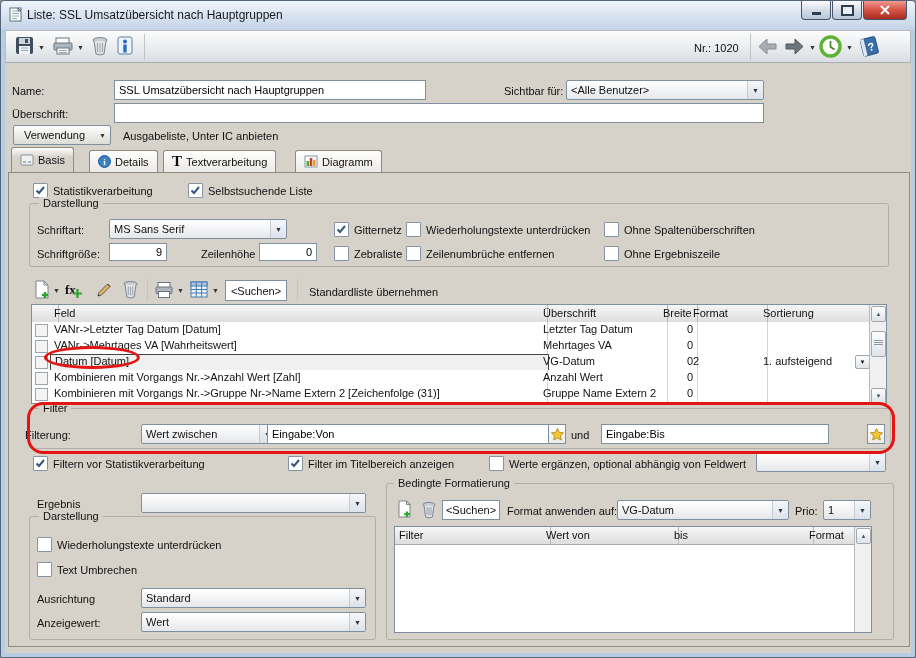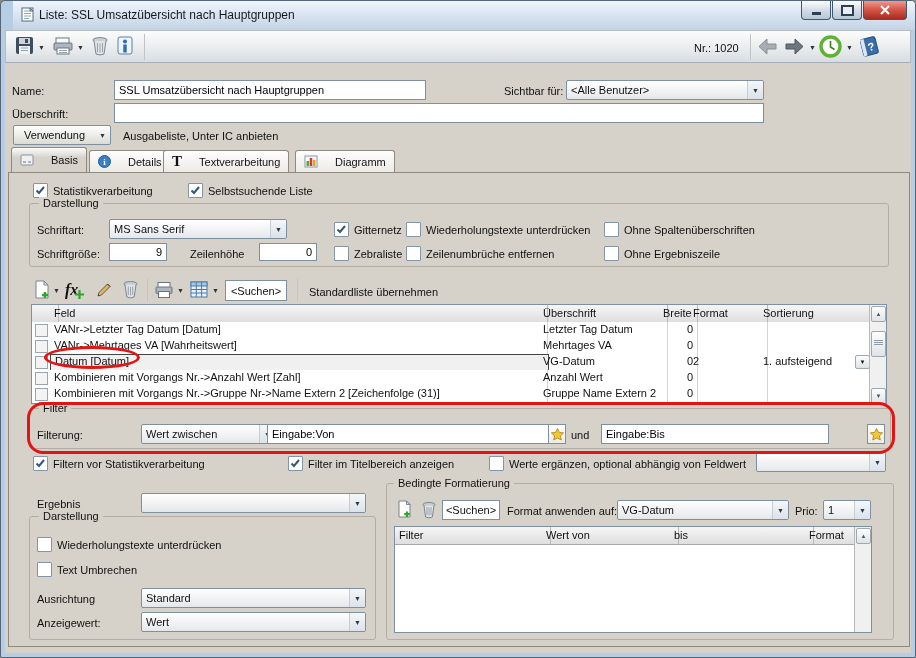--- a/index.html
+++ b/index.html
@@ -1,19 +1,19 @@
 <!DOCTYPE html>
 <html><head>
 <meta charset="utf-8">
 <style>
   html,body{margin:0;padding:0;background:#888;font-family:"Liberation Sans",sans-serif;font-size:11px;color:#111;}
   .win{position:relative;width:916px;height:658px;background:#b7cde3;border:1px solid #54657a;border-radius:5px 5px 2px 2px;overflow:hidden;box-sizing:border-box;}
   .abs{position:absolute;box-sizing:border-box;}
   
-  .titlebar{left:12px;top:0;right:0;height:29px;background:linear-gradient(#f0f5fb,#d7e2f0 55%,#c3d3e6);}
+  .titlebar{left:0;top:0;right:0;height:29px;background:linear-gradient(#f0f5fb,#d7e2f0 55%,#c3d3e6);}
   .title-text{left:26px;top:7px;font-size:12px;color:#15191e;white-space:nowrap;}
   .winbtns{top:0;right:8px;display:flex;gap:1px;}
   .wbtn{height:18px;border:1px solid #44566b;border-top:none;border-radius:0 0 4px 4px;display:flex;align-items:center;justify-content:center;position:relative;}
   .wbtn.mm{width:28px;background:linear-gradient(#fdfdfd,#d4dde7 50%,#b7c6d6);color:#2b3b4d;}
   .wbtn.cl{width:42px;background:linear-gradient(#f09a90,#d8584c 45%,#a92a1e);}
   .glyph-min{width:9px;height:3px;background:#2e3f52;margin-top:7px;}
   .glyph-max{width:9px;height:7px;border:2px solid #2e3f52;background:#e8eef5;}
   
   .toolbar{left:4px;top:29px;right:4px;height:33px;background:linear-gradient(#fcfcfc,#e6e9ec 65%,#d9dde1);border:1px solid #b6bcc3;border-bottom:1px solid #a9afb6;}
   .tsep{width:1px;background:#bfc4c9;top:3px;height:26px;}
@@ -26,21 +26,21 @@
   .combo{background:linear-gradient(#fff,#f0f1f3 60%,#e4e7ea);border:1px solid #7e8fa0;border-radius:2px;display:flex;align-items:center;overflow:hidden;}
   .combo .cval{flex:1;padding:0 4px;white-space:nowrap;overflow:hidden;}
   .combo .carr{width:15px;text-align:center;font-size:7px;color:#2d3a46;border-left:1px solid #c4ccd4;align-self:stretch;display:flex;align-items:center;justify-content:center;background:linear-gradient(#f4f7fa,#dbe2e9);}
   .cb{width:13px;height:13px;background:#fff;border:1px solid #8595a5;border-radius:1px;position:relative;flex:none;}
   .cbrow{display:flex;align-items:center;gap:5px;white-space:nowrap;}
   .tick{position:absolute;left:1px;top:1px;}
   .group{border:1px solid #b3aea4;border-radius:3px;}
   .legend{background:#d6d2ca;padding:0 4px;white-space:nowrap;}
   .btn{background:#fff;border:1px solid #7e8fa0;display:flex;align-items:center;justify-content:center;white-space:nowrap;}
   
-  .tab{top:149px;height:22px;background:linear-gradient(#fefefe,#eceae5);border:1px solid #8f8a81;border-bottom:none;border-radius:3px 3px 0 0;display:flex;align-items:center;gap:17px;padding:0 8px;}
+  .tab{top:149px;height:22px;background:linear-gradient(#fefefe,#eceae5);border:1px solid #8f8a81;border-bottom:none;border-radius:3px 3px 0 0;display:flex;align-items:center;gap:4px;padding:0 8px;}
   .tab.active{top:146px;height:25px;background:#d6d2ca;z-index:5;background:linear-gradient(#fdfdfd,#d6d2ca 40%);}
   .panel{left:7px;top:171px;width:902px;height:475px;border:1px solid #8f8a81;background:#d6d2ca;}
   
   .dtable{background:#fff;border:1px solid #7e8fa0;overflow:hidden;}
   .thead{background:linear-gradient(#f6f6f6,#dedede);border-bottom:1px solid #a9a9a9;text-decoration:underline;}
   .hcell{position:absolute;top:0;height:17px;line-height:17px;padding:0 4px;border-right:1px solid #b9b9b9;overflow:hidden;white-space:nowrap;}
   .trow{position:absolute;left:0;height:16px;background:#fff;}
   .tcell{position:absolute;top:0;height:16px;line-height:15px;padding:0 4px;border-right:1px solid #d4d4d4;border-bottom:1px solid #e2e2e2;overflow:hidden;white-space:nowrap;}
   .rowcb{position:absolute;left:3px;top:2px;width:11px;height:11px;background:#f4f4f4;border:1px solid #9aa5b0;}
   .vscroll{position:absolute;top:0;right:0;width:16px;background:#f0f0f0;border-left:1px solid #b9b9b9;}
@@ -232,21 +232,21 @@
   <div class="abs cbrow" style="left:405px;top:221px">
     <span class="cb"></span>
     <span>Wiederholungstexte unterdrücken</span>
   </div>
   <div class="abs cbrow" style="left:603px;top:221px">
     <span class="cb"></span>
     <span>Ohne Spaltenüberschriften</span>
   </div>
   <span class="abs lbl" style="left:36px;top:247px">Schriftgröße:</span>
   <input class="abs tfield num" style="left: 108px; top: 242px; width: 58px; height: 18px; font: inherit; text-align: right;" value="9">
-  <span class="abs lbl" style="left:189px;top:247px">Zeilenhöhe</span>
+  <span class="abs lbl" style="left:200px;top:247px">Zeilenhöhe</span>
   <input class="abs tfield num" style="left: 258px; top: 242px; width: 58px; height: 18px; font: inherit; text-align: right;" value="0">
   <div class="abs cbrow" style="left:333px;top:245px">
     <span class="cb"></span>
     <span>Zebraliste</span>
   </div>
   <div class="abs cbrow" style="left:405px;top:245px">
     <span class="cb"></span>
     <span>Zeilenumbrüche entfernen</span>
   </div>
   <div class="abs cbrow" style="left:603px;top:245px">
@@ -256,21 +256,21 @@
 
   <div class="abs tbtn" style="left:32px;top:279px">
     <svg width="18" height="20">
         <path d="M3 1 h8 l4 4 v13 h-12 z" fill="#fff" stroke="#7c858d"></path>
         <path d="M11 1 l4 4 h-4 z" fill="#dce4ec" stroke="#7c858d"></path>
         <path d="M12 12v6M9 15h6" stroke="#2ea52e" stroke-width="2.4"></path>
       </svg>
   </div>
   <span class="abs caret" style="left:52px;top:286px">▼</span>
   <div class="abs tbtn" style="left:64px;top:280px">
-    <span style="font-family:'Liberation Serif',serif;font-style:italic;font-weight:bold;font-size:16px">fx</span>
+    <span style="font-family:'Liberation Serif',serif;font-weight:bold;font-size:13px">fx</span>
     <svg width="9" height="9" style="margin-left:-3px;margin-top:8px">
         <path d="M4.5 0v9M0 4.5h9" stroke="#2ea52e" stroke-width="2.2"></path>
       </svg>
   </div>
   <div class="abs tbtn" style="left:94px;top:280px">
     <svg width="18" height="18">
         <path d="M3 15 L4 11.5 L12.5 3 L15 5.5 L6.5 14 Z" fill="#e0b55e" stroke="#5a5a5a"></path>
         <path d="M12.5 3 L15 5.5" stroke="#333"></path>
         <path d="M3 15 L4.6 14.6 L3.4 13.4 Z" fill="#333"></path>
       </svg>
@@ -379,21 +379,21 @@
           </div>
         </div>
       <div class="sbtn2" style="bottom:1px">
           <span>▼</span>
         </div>
     </div>
   </div>
 
   <div class="abs group" style="left:28px;top:407px;width:862px;height:41px"></div>
   <span class="abs lbl legend" style="left:38px;top:401px">Filter</span>
-  <span class="abs lbl" style="left:36px;top:428px">Filterung:</span>
+  <span class="abs lbl" style="left:24px;top:428px">Filterung:</span>
   <div class="abs combo" style="left:140px;top:423px;width:135px;height:20px">
     <span class="cval">Wert zwischen</span>
       <span class="carr">▼</span>
   </div>
   <input class="abs tfield" style="left: 266px; top: 423px; width: 292px; height: 20px; font: inherit;" value="Eingabe:Von">
   <div class="abs starbtn" style="left:547px;top:423px;width:18px;height:20px">
     <svg width="13" height="13">
         <path d="M6.5 0.5 L8.3 4.4 L12.6 4.9 L9.4 7.8 L10.3 12 L6.5 9.9 L2.7 12 L3.6 7.8 L0.4 4.9 L4.7 4.4 Z" fill="#f2c832" stroke="#b8922a"></path>
       </svg>
   </div>

